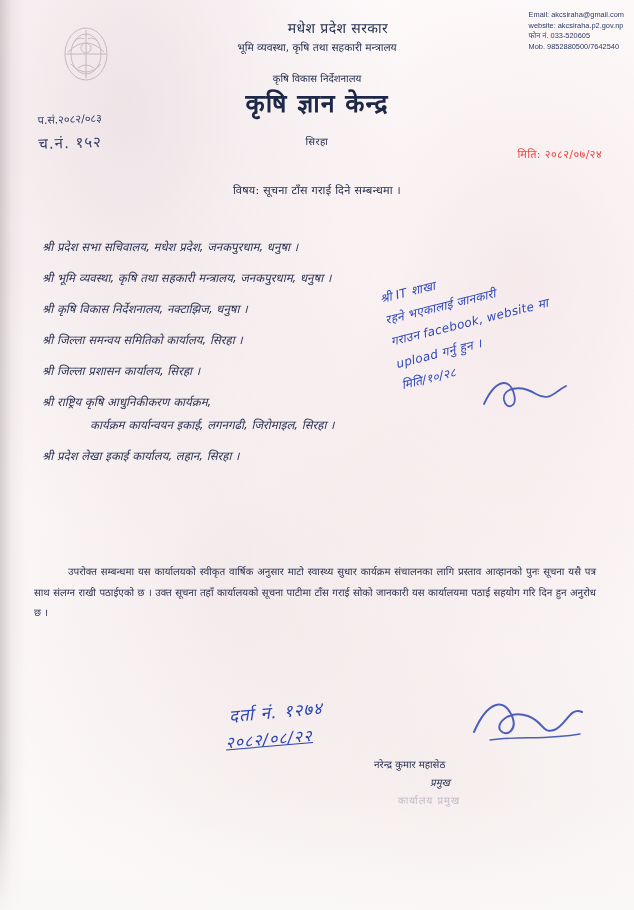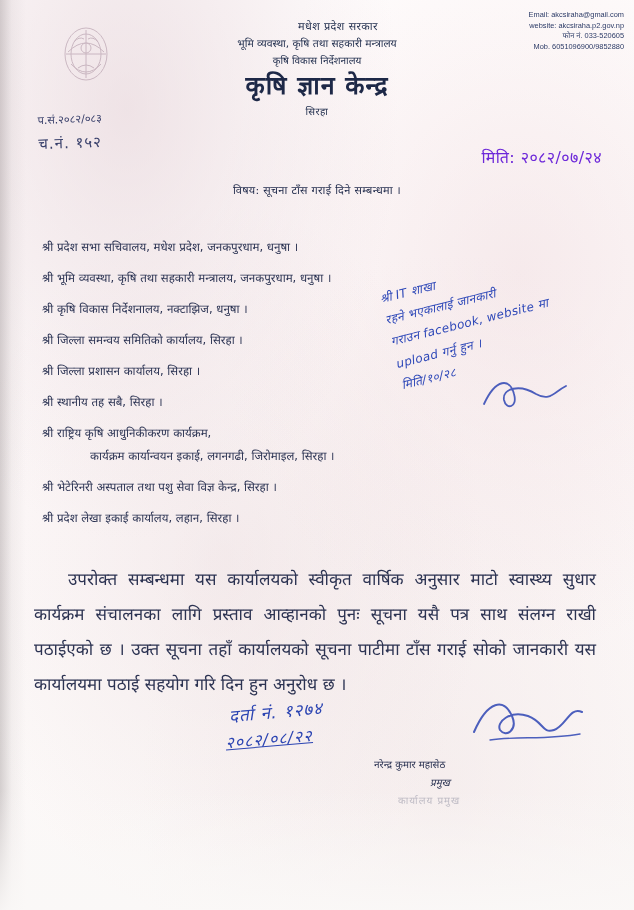--- a/index.html
+++ b/index.html
@@ -56,58 +56,58 @@
   .contact-block {
     position: absolute;
     top: 10px;
     right: 10px;
     text-align: left;
     font-size: 7.4px;
     line-height: 1.42;
     color: #2b3a66;
     font-family: "Liberation Sans", sans-serif;
   }
-  .contact-block div { white-space: nowrap; text-align: right; }
+  .contact-block div { white-space: nowrap; }
   .contact-block .underline { }
 
   .emblem {
     position: absolute;
     left: 58px;
     top: 22px;
     width: 56px;
     height: 64px;
     opacity: 0.55;
   }
 
   .header-center {
     position: absolute;
     left: 0; right: 0;
     top: 18px;
     text-align: center;
     color: #23304f;
   }
   .h-line1 {
-    font-size: 11px;
+    font-size: 14px;
     letter-spacing: 0.4px;
     margin-bottom: 3px;
     padding-left: 42px;
   }
   .h-line2 {
     font-size: 10.5px;
-    margin-bottom: 3px;
+    margin-bottom: 17px;
   }
   .h-line3 {
     font-size: 10px;
   }
   .h-title {
     font-size: 25px;
     font-weight: bold;
     letter-spacing: 1px;
     color: #1d2847;
-    margin-bottom: 3px;
+    margin-bottom: 15px;
   }
   .h-place {
     font-size: 10px;
     letter-spacing: 0.5px;
   }
 
   .stamp-left {
     position: absolute;
     left: 38px;
     top: 110px;
@@ -118,22 +118,22 @@
   }
   .stamp-left .num {
     font-size: 15px;
     letter-spacing: 1px;
   }
 
   .date-right {
     position: absolute;
     right: 32px;
     top: 146px;
-    font-size: 16px;
-    color: #6d28d9;
+    font-size: 11px;
+    color: #ef4444;
     letter-spacing: 0.4px;
   }
 
   .subject {
     position: absolute;
     left: 0; right: 0;
     top: 182px;
     text-align: center;
     font-size: 11px;
     color: #232d4d;
@@ -146,33 +146,34 @@
     left: 42px;
     top: 240px;
     width: 430px;
   }
   .recipient {
     font-size: 11.6px;
     line-height: 1.25;
     margin-bottom: 16.5px;
     color: #2a3252;
     white-space: nowrap;
+    font-style: italic;
   }
   .recipient.indented {
     padding-left: 48px;
     margin-top: -8px;
   }
 
   
   .para {
     position: absolute;
     left: 34px;
     right: 38px;
     top: 562px;
-    font-size: 17px;
+    font-size: 10px;
     line-height: 2.05;
     color: #2c3352;
     text-align: justify;
   }
   .para .indent { display: inline-block; width: 34px; }
 
   
   .footer-sign {
     position: absolute;
     left: 0; right: 0;
@@ -258,21 +259,21 @@
 
 <div class="page">
   <div class="paper-tint"></div>
 
   <div class="doc-body">
 
     <div class="contact-block">
       <div>Email: akcsiraha@gmail.com</div>
       <div class="underline">website: akcsiraha.p2.gov.np</div>
       <div>फोन नं. 033-520605</div>
-      <div>Mob. 6051096900/9852880</div>
+      <div>Mob. 9852880500/7642540</div>
     </div>
 
     <svg class="emblem" viewBox="0 0 56 64">
       <g stroke="#9c7f92" stroke-width="1" fill="none" opacity="0.85">
         <ellipse cx="28" cy="32" rx="21" ry="26"></ellipse>
         <ellipse cx="28" cy="32" rx="15" ry="20"></ellipse>
         <path d="M10 30 Q28 12 46 30"></path>
         <path d="M13 42 Q28 58 43 42"></path>
         <path d="M28 8 L28 56"></path>
         <path d="M8 32 L48 32"></path>
@@ -305,24 +306,22 @@
     </div>
 
     <div class="subject">विषय: सूचना टाँस गराई दिने सम्बन्धमा ।</div>
 
     <div class="recipients">
       <div class="recipient">श्री प्रदेश सभा सचिवालय, मधेश प्रदेश, जनकपुरधाम, धनुषा ।</div>
       <div class="recipient">श्री भूमि व्यवस्था, कृषि तथा सहकारी मन्त्रालय, जनकपुरधाम, धनुषा ।</div>
       <div class="recipient">श्री कृषि विकास निर्देशनालय, नक्टाझिज, धनुषा ।</div>
       <div class="recipient">श्री जिल्ला समन्वय समितिको कार्यालय, सिरहा ।</div>
       <div class="recipient">श्री जिल्ला प्रशासन कार्यालय, सिरहा ।</div>
-      <div class="recipient">श्री स्थानीय तह सबै, सिरहा ।</div>
       <div class="recipient">श्री राष्ट्रिय कृषि आधुनिकीकरण कार्यक्रम,</div>
       <div class="recipient indented">कार्यक्रम कार्यान्वयन इकाई, लगनगढी, जिरोमाइल, सिरहा ।</div>
-      <div class="recipient">श्री भेटेरिनरी अस्पताल तथा पशु सेवा विज्ञ केन्द्र, सिरहा ।</div>
       <div class="recipient">श्री प्रदेश लेखा इकाई कार्यालय, लहान, सिरहा ।</div>
     </div>
 
     <div class="para"><span class="indent"></span><span>उपरोक्त सम्बन्धमा यस कार्यालयको स्वीकृत वार्षिक अनुसार माटो स्वास्थ्य सुधार कार्यक्रम संचालनका लागि प्रस्ताव आव्हानको पुनः सूचना यसै पत्र साथ संलग्न राखी पठाईएको छ । उक्त सूचना तहाँ कार्यालयको सूचना पाटीमा टाँस गराई सोको जानकारी यस कार्यालयमा पठाई सहयोग गरि दिन हुन अनुरोध छ ।</span></div>
 
     <div class="footer-sign">
       <div class="sign-name">नरेन्द्र कुमार महासेठ</div>
       <div class="sign-role">प्रमुख</div>
       <div class="sign-faint">कार्यालय प्रमुख</div>
     </div>

